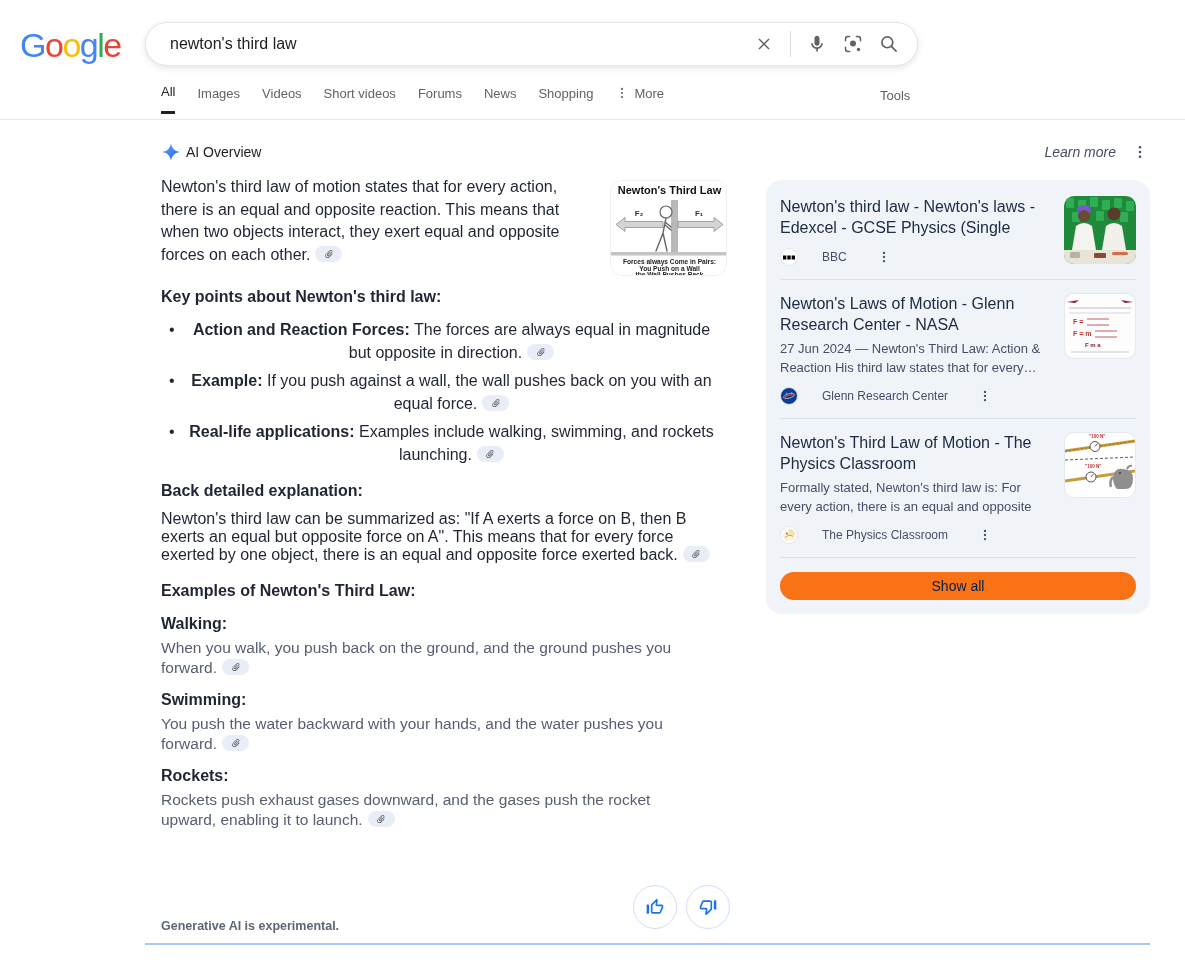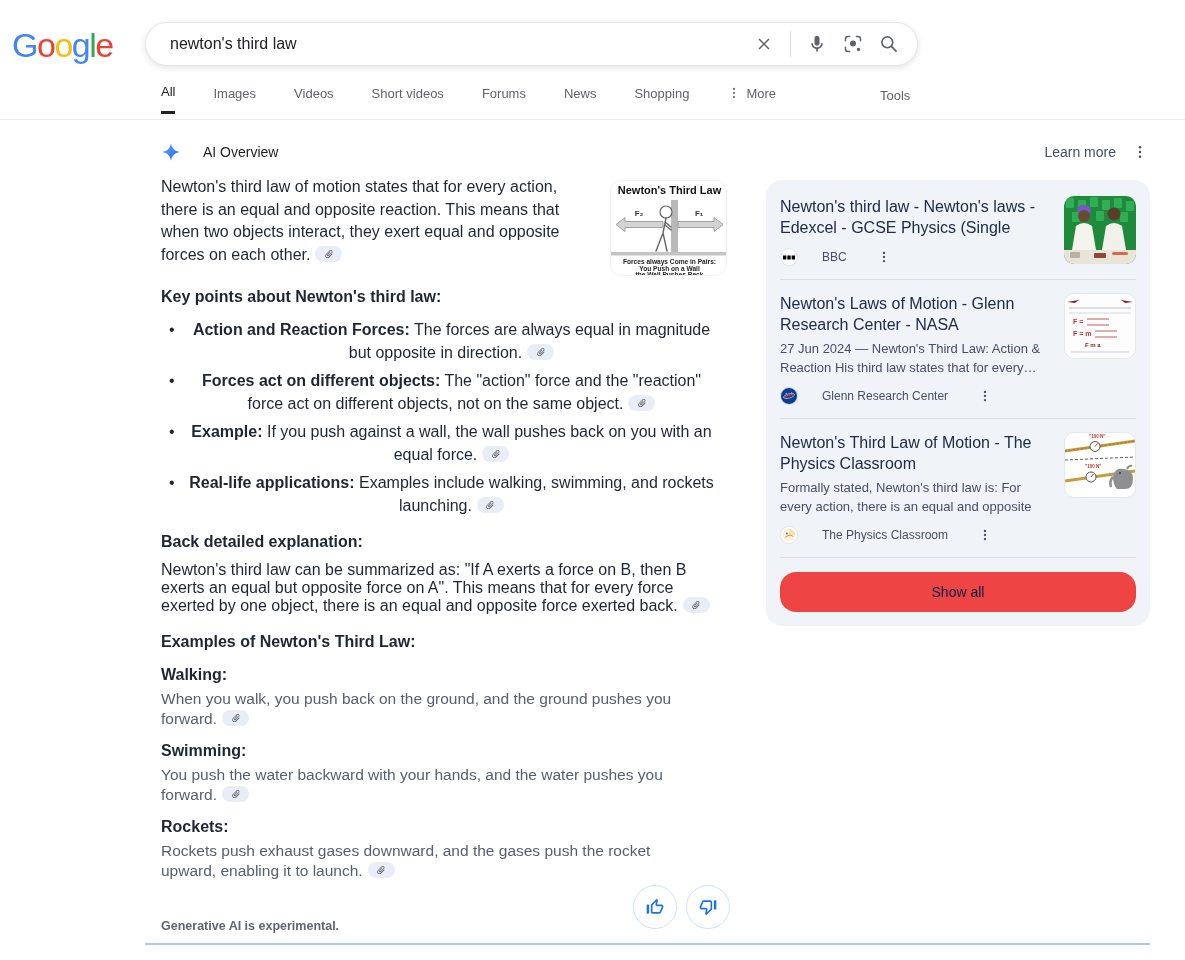--- a/index.html
+++ b/index.html
@@ -1,45 +1,45 @@
 <!DOCTYPE html>
 <html><head>
 <meta charset="utf-8">
 <style>
   * { margin:0; padding:0; box-sizing:border-box; }
   html,body { width:1185px; height:960px; background:#fff; }
   body { font-family:"Liberation Sans","DejaVu Sans",sans-serif; color:#1f2533; }
   .page { position:relative; width:1185px; height:960px; overflow:hidden; background:#fff; }
 
   
-  .logo { position:absolute; left:12px; top:26px; font-size:34px; font-weight:500; letter-spacing:-1.5px; cursor:pointer; }
+  .logo { position:absolute; left:20px; top:26px; font-size:34px; font-weight:500; letter-spacing:-1.5px; cursor:pointer; }
   .logo span { display:inline-block; }
   .gl-0{color:#4285F4} .gl-1{color:#EA4335} .gl-2{color:#FBBC05} .gl-3{color:#4285F4} .gl-4{color:#34A853} .gl-5{color:#EA4335}
 
   .searchbar { position:absolute; left:145px; top:22px; width:773px; height:44px; background:#fff;
     border:1px solid #e3e6ea; border-radius:24px; box-shadow:0 2px 6px rgba(32,33,36,.12);
     display:flex; align-items:center; padding:0 18px 0 24px; }
   .searchbar .query { flex:1; font-size:16px; color:#202124; white-space:nowrap; overflow:hidden; }
   .sb-icons { display:flex; align-items:center; gap:16px; }
   .sb-sep { width:1px; height:26px; background:#dadce0; }
   .icon-btn { display:flex; align-items:center; justify-content:center; cursor:pointer; }
 
   
-  .tabs { position:absolute; left:161px; top:84px; display:flex; gap:38px; align-items:center; font-size:13px; color:#5f6368; }
+  .tabs { position:absolute; left:161px; top:84px; display:flex; gap:22px; align-items:center; font-size:13px; color:#5f6368; }
   .tab { cursor:pointer; padding-bottom:12px; }
   .tab.active { color:#202124; border-bottom:3px solid #202124; font-weight:400; }
   .tab-more { display:flex; align-items:center; gap:5px; cursor:pointer; padding-bottom:12px; }
   .tools { position:absolute; left:880px; top:88px; font-size:13px; color:#5f6368; cursor:pointer; }
   .top-divider { position:absolute; left:0; top:119px; width:1185px; height:1px; background:#e8eaed; }
 
   
   .aio-head { position:absolute; left:161px; top:142px; width:987px; display:flex; justify-content:space-between; align-items:center; }
-  .aio-title { display:flex; align-items:center; gap:22px; font-size:14px; font-weight:500; color:#1f1f1f; }
+  .aio-title { display:flex; align-items:center; gap:5px; font-size:14px; font-weight:500; color:#1f1f1f; }
   .aio-actions { display:flex; align-items:center; gap:16px; }
-  .learn-more { font-size:14px; color:#474d66; cursor:pointer; }
+  .learn-more { font-size:14px; color:#474d66; cursor:pointer;font-style:italic; }
 
   
   .main-col { position:absolute; left:161px; top:176px; width:566px; font-size:16px; line-height:22.5px; color:#1f2533; }
   .hero-img { float:right; width:117px; height:96px; margin:4px 0 10px 26px; border-radius:12px; overflow:hidden;
     border:1px solid #f0f0f0; background:#fff; cursor:pointer; }
   .main-col h3 { font-size:16px; font-weight:700; line-height:22px; color:#1f2533; }
   .h-keypoints { clear:both; margin:20px 0 10px; }
   .kp-list { list-style:none; margin:0 0 14px; }
   .kp-list li { position:relative; padding-left:25px; line-height:23px; margin-bottom:5px; width:556px;text-align:center; }
   .kp-list li::before { content:"•"; position:absolute; left:8px; top:0; color:#1f2533; }
@@ -64,21 +64,21 @@
   .card { display:flex; gap:12px; cursor:pointer; }
   .card-left { flex:1; min-width:0; }
   .card-title { font-size:16px; line-height:21px; color:#202c45; max-height:42px; overflow:hidden; }
   .card-snippet { font-size:13px; line-height:19px; color:#474d66; margin-top:4px; max-height:38px; overflow:hidden; }
   .src-row { display:flex; align-items:center; gap:24px; margin-top:10px; }
   .src-name { font-size:12px; color:#474d66; }
   .src-menu { margin-left:6px; cursor:pointer; display:flex; }
   .favicon { width:18px; height:18px; border-radius:50%; background:#fff; display:flex; align-items:center; justify-content:center; overflow:hidden; border:0.5px solid #e3e6ea; }
   .thumb { width:72px; border-radius:10px; overflow:hidden; flex:0 0 auto; }
   .panel-divider { height:1px; background:#d9e0ec; margin:13px 0; }
-  .show-all { height:40px; border-radius:16px; background:#ef4444; color:#041e49; font-size:14px;
+  .show-all { height:28px; border-radius:16px; background:#f97316; color:#041e49; font-size:14px;
     display:flex; align-items:center; justify-content:center; margin-top:14px; cursor:pointer; }
 
   svg { display:block; }
 </style>
 </head>
 <body>
 
 <div class="page">
 
   <div class="logo">
@@ -187,25 +187,20 @@
     <p><span>Newton's third law of motion states that for every action, there is an equal and opposite reaction. This means that when two objects interact, they exert equal and opposite forces on each other.</span><span class="chip">
           <svg width="10" height="10" viewBox="0 0 24 24" style="transform:rotate(45deg)">
             <path fill="#444746" d="M16.5 6v11.5c0 2.21-1.79 4-4 4s-4-1.79-4-4V5c0-1.38 1.12-2.5 2.5-2.5s2.5 1.12 2.5 2.5v10.5c0 .55-.45 1-1 1s-1-.45-1-1V6H10v9.5c0 1.38 1.12 2.5 2.5 2.5s2.5-1.12 2.5-2.5V5c0-2.21-1.79-4-4-4S7 2.79 7 5v12.5c0 3.04 2.46 5.5 5.5 5.5s5.5-2.46 5.5-5.5V6h-1.5z"></path>
           </svg>
         </span></p>
 
     <h3 class="h-keypoints">Key points about Newton's third law:</h3>
 
     <ul class="kp-list">
       <li><b class="lead">Action and Reaction Forces:</b><span> The forces are always equal in magnitude but opposite in direction.</span><span class="chip">
-            <svg width="10" height="10" viewBox="0 0 24 24" style="transform:rotate(45deg)">
-              <path fill="#444746" d="M16.5 6v11.5c0 2.21-1.79 4-4 4s-4-1.79-4-4V5c0-1.38 1.12-2.5 2.5-2.5s2.5 1.12 2.5 2.5v10.5c0 .55-.45 1-1 1s-1-.45-1-1V6H10v9.5c0 1.38 1.12 2.5 2.5 2.5s2.5-1.12 2.5-2.5V5c0-2.21-1.79-4-4-4S7 2.79 7 5v12.5c0 3.04 2.46 5.5 5.5 5.5s5.5-2.46 5.5-5.5V6h-1.5z"></path>
-            </svg>
-          </span></li>
-      <li><b class="lead">Forces act on different objects:</b><span> The "action" force and the "reaction" force act on different objects, not on the same object.</span><span class="chip">
             <svg width="10" height="10" viewBox="0 0 24 24" style="transform:rotate(45deg)">
               <path fill="#444746" d="M16.5 6v11.5c0 2.21-1.79 4-4 4s-4-1.79-4-4V5c0-1.38 1.12-2.5 2.5-2.5s2.5 1.12 2.5 2.5v10.5c0 .55-.45 1-1 1s-1-.45-1-1V6H10v9.5c0 1.38 1.12 2.5 2.5 2.5s2.5-1.12 2.5-2.5V5c0-2.21-1.79-4-4-4S7 2.79 7 5v12.5c0 3.04 2.46 5.5 5.5 5.5s5.5-2.46 5.5-5.5V6h-1.5z"></path>
             </svg>
           </span></li>
       <li><b class="lead">Example:</b><span> If you push against a wall, the wall pushes back on you with an equal force.</span><span class="chip">
             <svg width="10" height="10" viewBox="0 0 24 24" style="transform:rotate(45deg)">
               <path fill="#444746" d="M16.5 6v11.5c0 2.21-1.79 4-4 4s-4-1.79-4-4V5c0-1.38 1.12-2.5 2.5-2.5s2.5 1.12 2.5 2.5v10.5c0 .55-.45 1-1 1s-1-.45-1-1V6H10v9.5c0 1.38 1.12 2.5 2.5 2.5s2.5-1.12 2.5-2.5V5c0-2.21-1.79-4-4-4S7 2.79 7 5v12.5c0 3.04 2.46 5.5 5.5 5.5s5.5-2.46 5.5-5.5V6h-1.5z"></path>
             </svg>
           </span></li>
       <li><b class="lead">Real-life applications:</b><span> Examples include walking, swimming, and rockets launching.</span><span class="chip">

